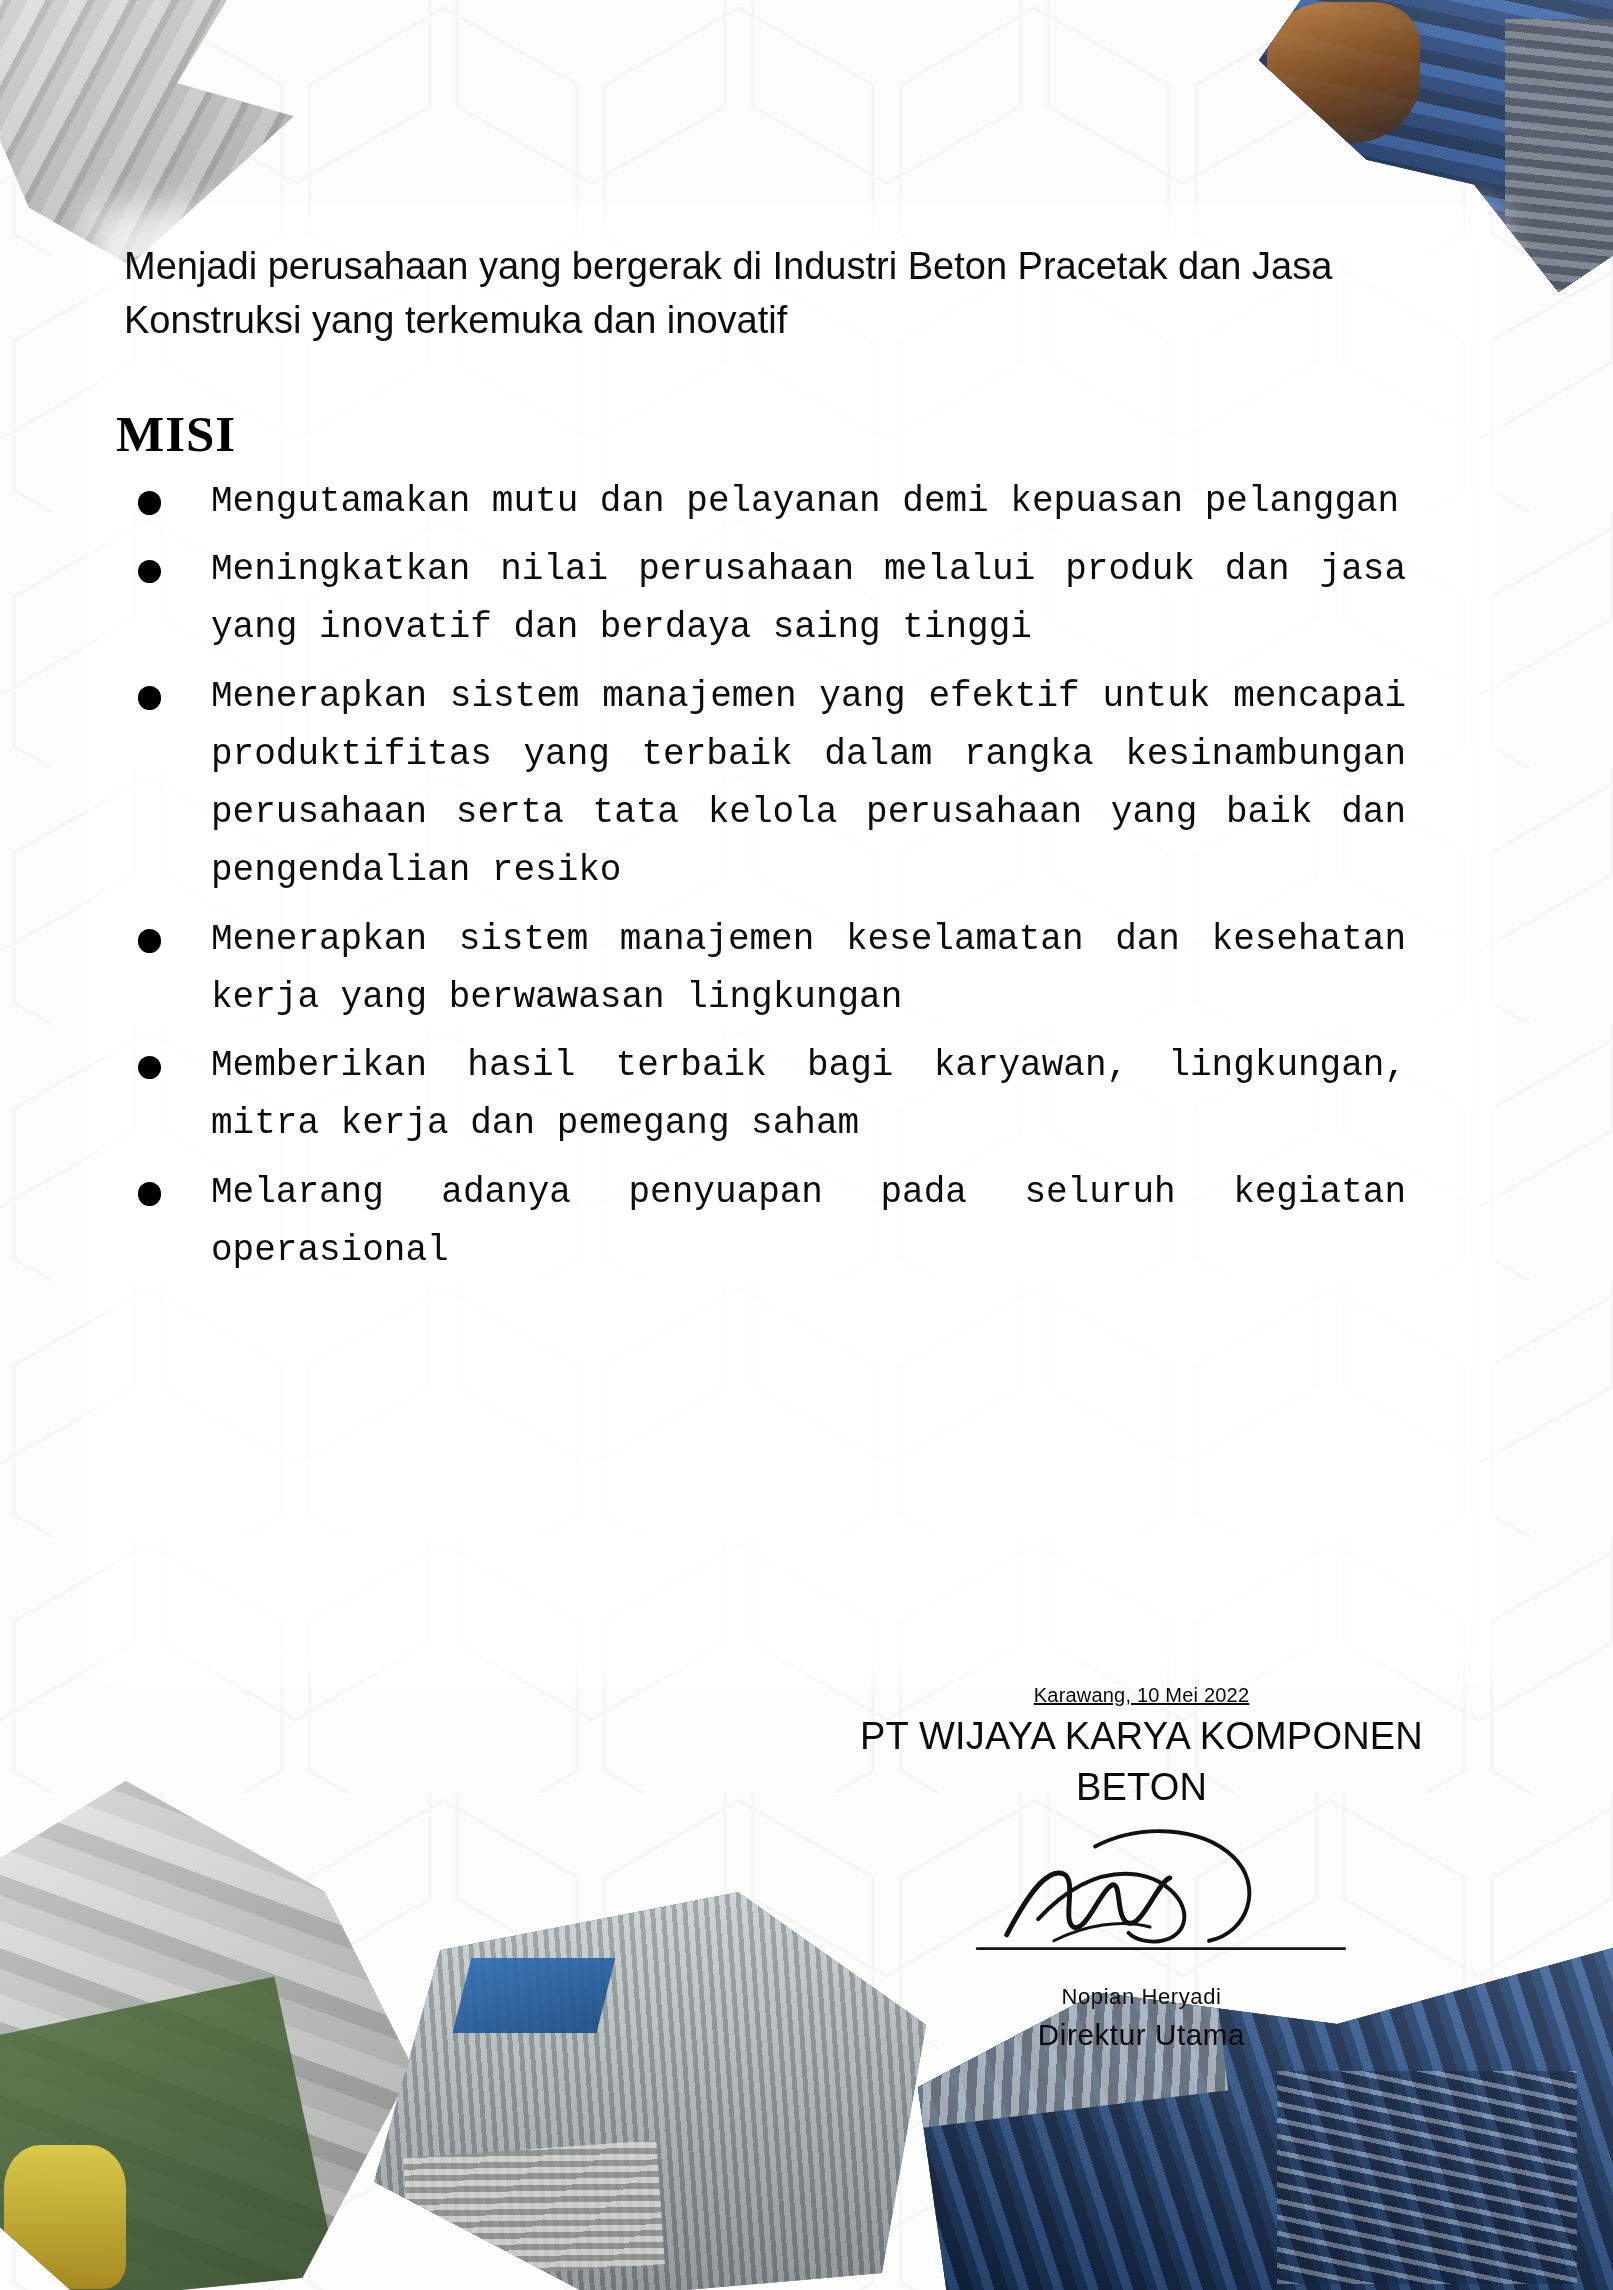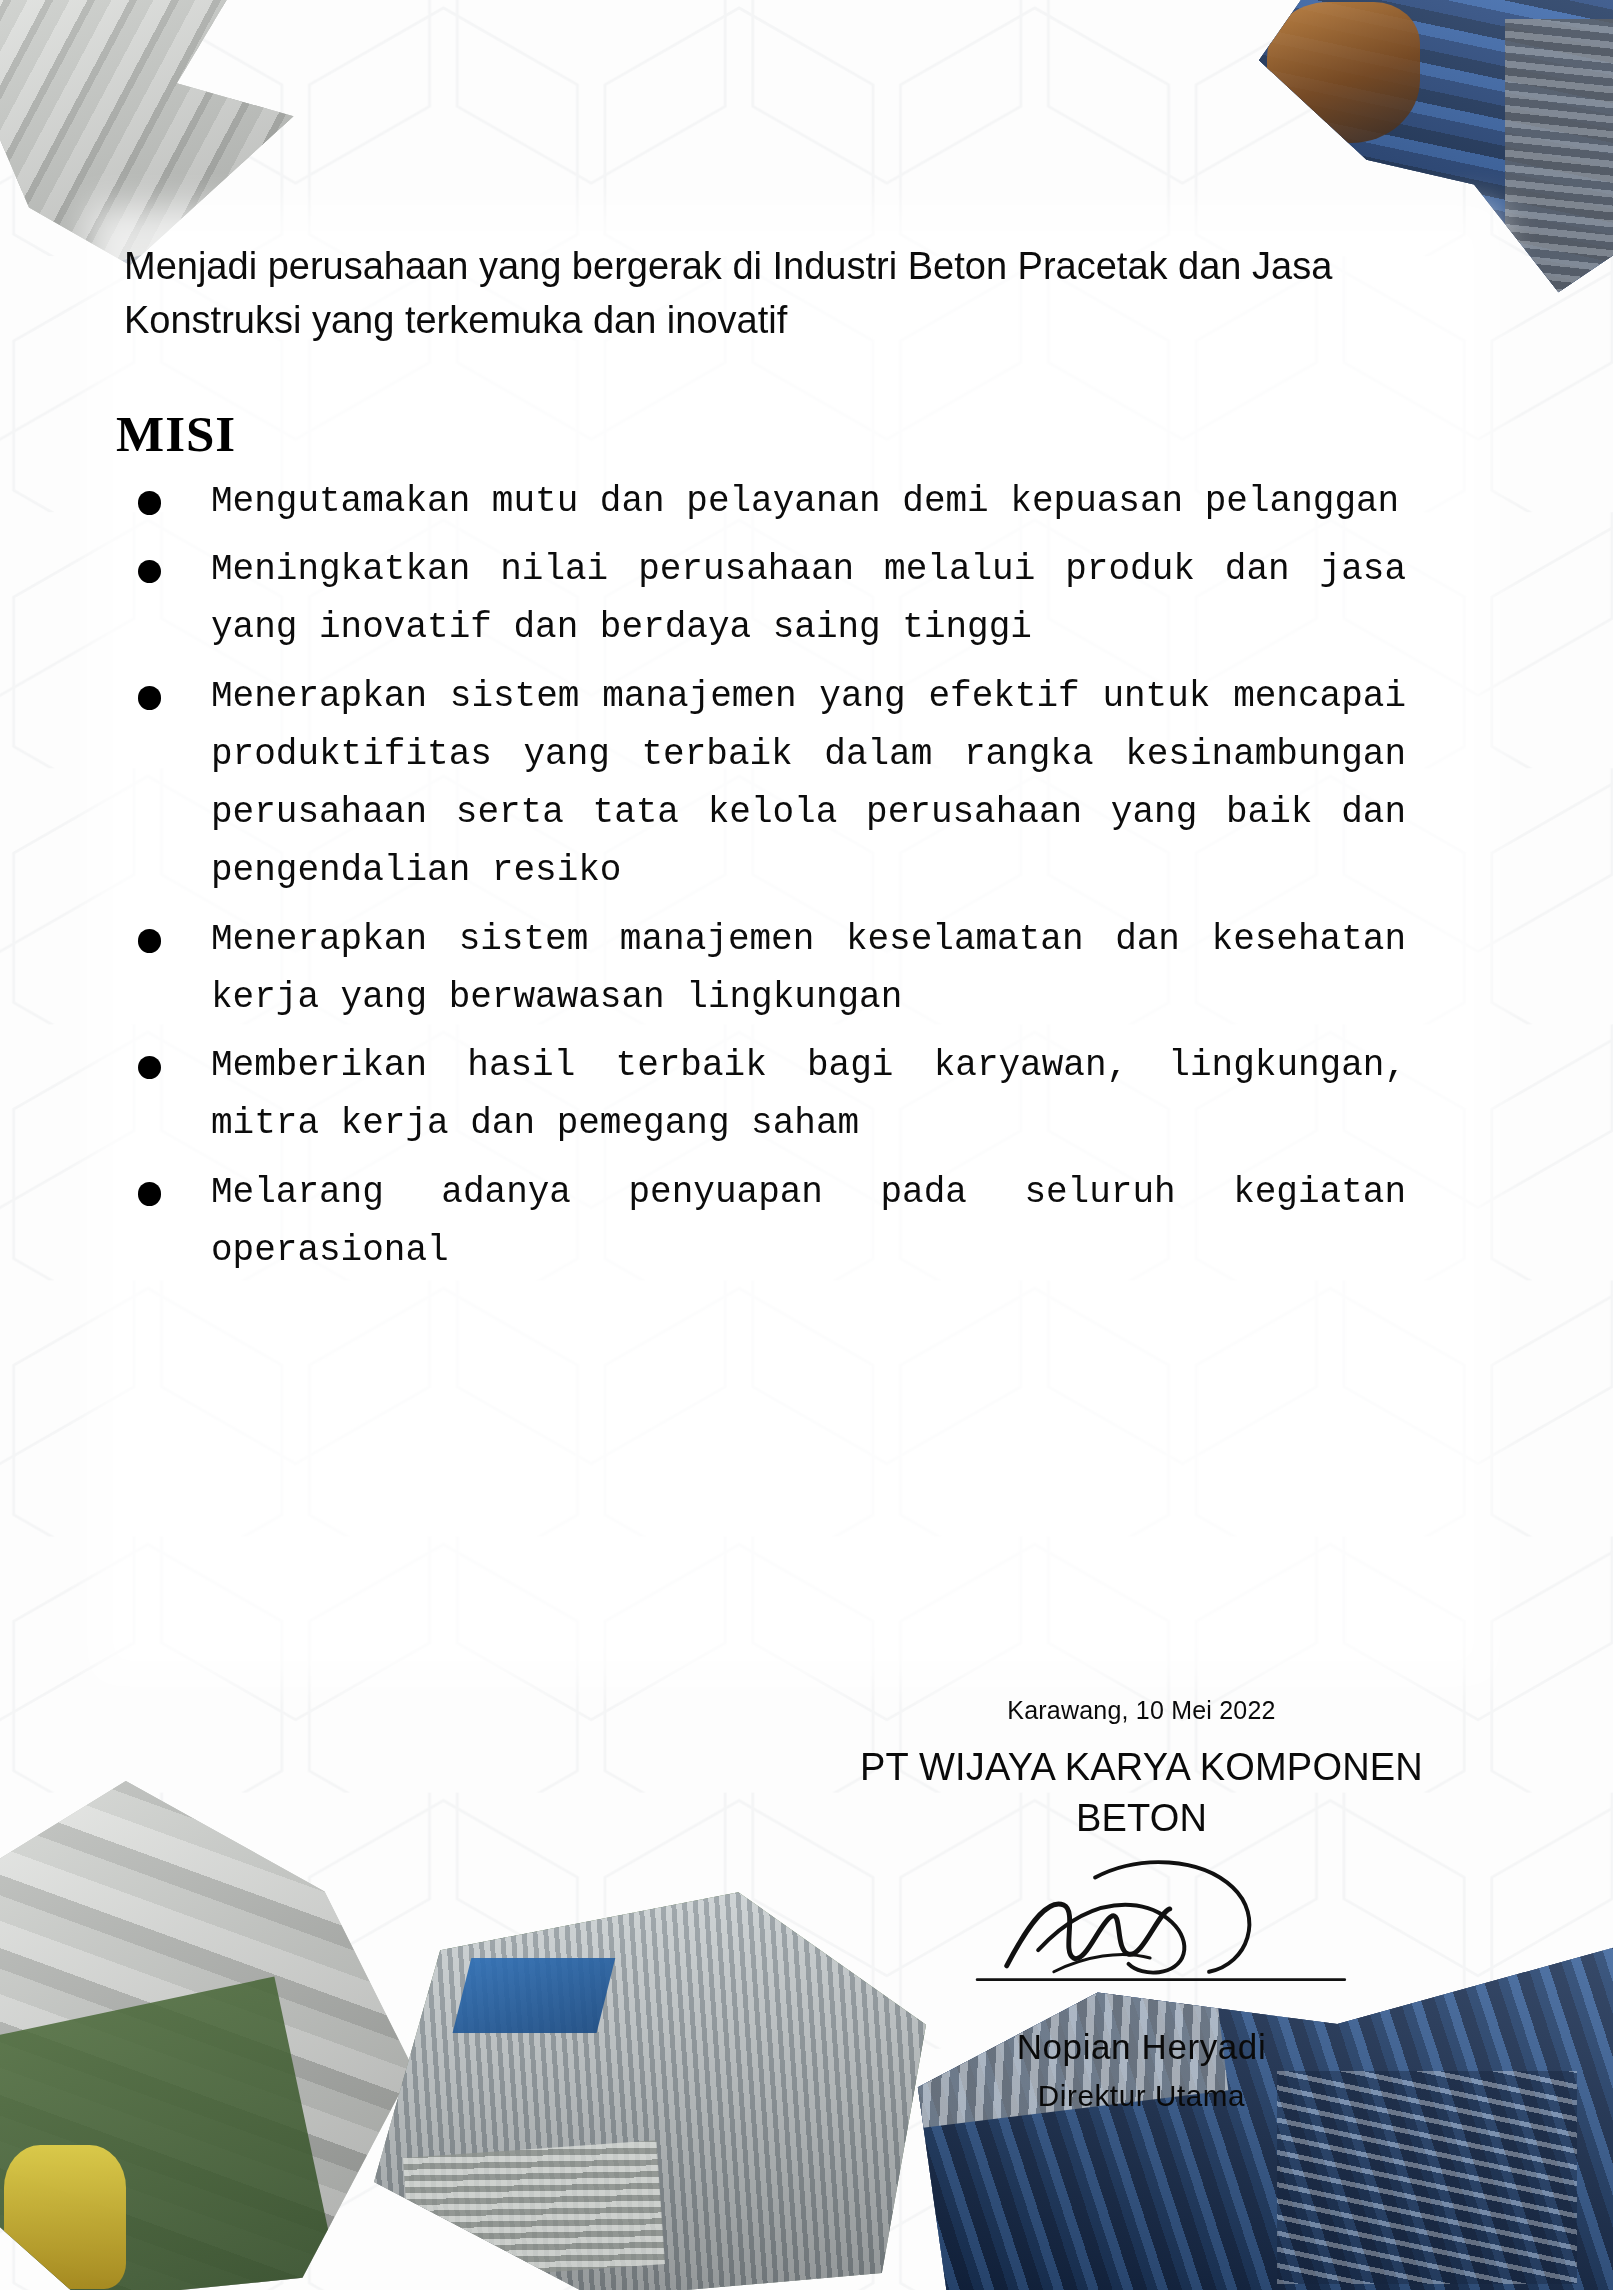--- a/index.html
+++ b/index.html
@@ -296,45 +296,46 @@
 
   
   .sign-block {
     position: absolute;
     right: 167px;
     top: 1680px;
     width: 611px;
     text-align: center;
   }
   .sign-place {
-    font-size: 25px;
+    font-size: 20px;
     line-height: 1.35;
-    margin: 14px;
+    margin: 2px;
     letter-spacing: 0.2px;
+    text-decoration: underline;
   }
   .sign-company {
     font-size: 38px;
     line-height: 1.35;
     margin: 2px 0 0 0;
     letter-spacing: 0.2px;
   }
   .signature {
     position: relative;
     height: 167px;
     margin-top: 3.9px;
   }
   .signature svg {
     position: absolute;
     left: 50%;
     top: 0;
     transform: translateX(-46%);
   }
   .sign-name {
-    font-size: 35px;
-    margin: 12px;
+    font-size: 22px;
+    margin: 0;
     letter-spacing: 0.6px;
   }
   .sign-title {
     font-size: 29.6px;
     margin: 7.9px 0 0 0;
     letter-spacing: 0.6px;
   }
 </style>
 </head>
 <body>

